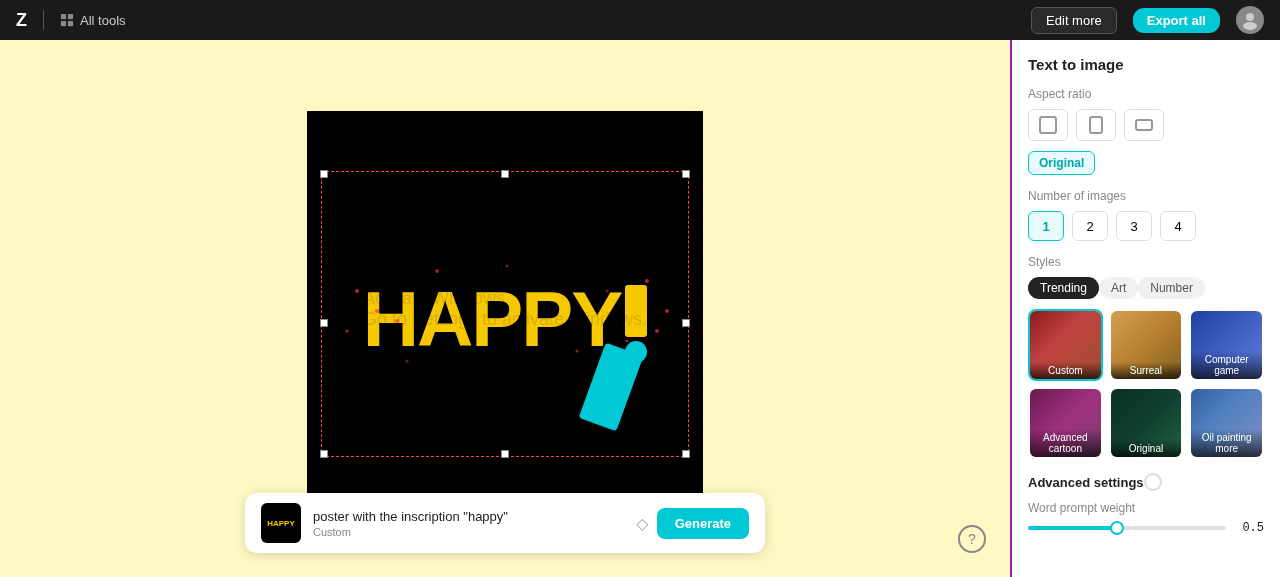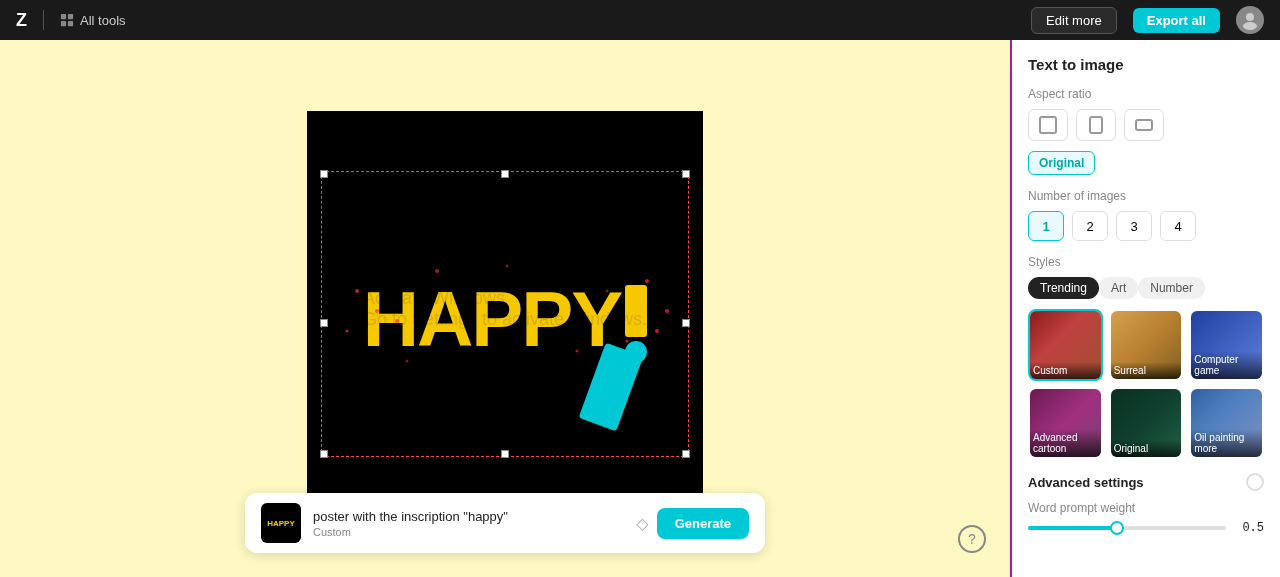--- a/index.html
+++ b/index.html
@@ -51,21 +51,21 @@
       border: 1px solid #555;
       border-radius: 6px;
       padding: 5px 14px;
       font-size: 13px;
       cursor: pointer;
     }
     .btn-export-all {
       background: #00c8d4;
       color: #fff;
       border: none;
-      border-radius: 6px;
+      border-radius: 11px;
       padding: 5px 14px;
       font-size: 13px;
       cursor: pointer;
       font-weight: 600;
     }
     .avatar {
       width: 28px;
       height: 28px;
       border-radius: 50%;
       background: #888;
@@ -395,40 +395,40 @@
       width: 100%;
       height: 100%;
       display: flex;
       align-items: flex-end;
     }
     .style-item-label {
       position: absolute;
       bottom: 0;
       left: 0;
       right: 0;
+      text-align: center;
       color: white;
       font-size: 10px;
       padding: 3px;
       background: linear-gradient(transparent, rgba(0,0,0,0.7));
       font-weight: 500;
     }
 
     
     .style-custom { background: linear-gradient(135deg, #8b1a1a 0%, #c04040 40%, #a05030 100%); }
     .style-surreal { background: linear-gradient(135deg, #d4a050 0%, #b88030 50%, #806020 100%); }
     .style-computer { background: linear-gradient(135deg, #2040a0 0%, #4060c0 50%, #6080e0 100%); }
     .style-american { background: linear-gradient(135deg, #80204080 0%, #c040a0 50%, #805080 100%); background: linear-gradient(135deg, #6a1a50 0%, #a03080 50%, #7a4070 100%); }
     .style-cyberpunk { background: linear-gradient(135deg, #0a3020 0%, #104030 50%, #206040 100%); }
     .style-oil { background: linear-gradient(135deg, #3060a0 0%, #5080c0 40%, #8090c0 100%); }
 
     
     .advanced-settings-row {
       display: flex;
       align-items: center;
-      justify-content: space-between;
       margin-bottom: 10px;
     }
     .advanced-settings-label {
       font-size: 13px;
       font-weight: 600;
       color: #222;
     }
     .toggle-circle {
       width: 18px;
       height: 18px;

